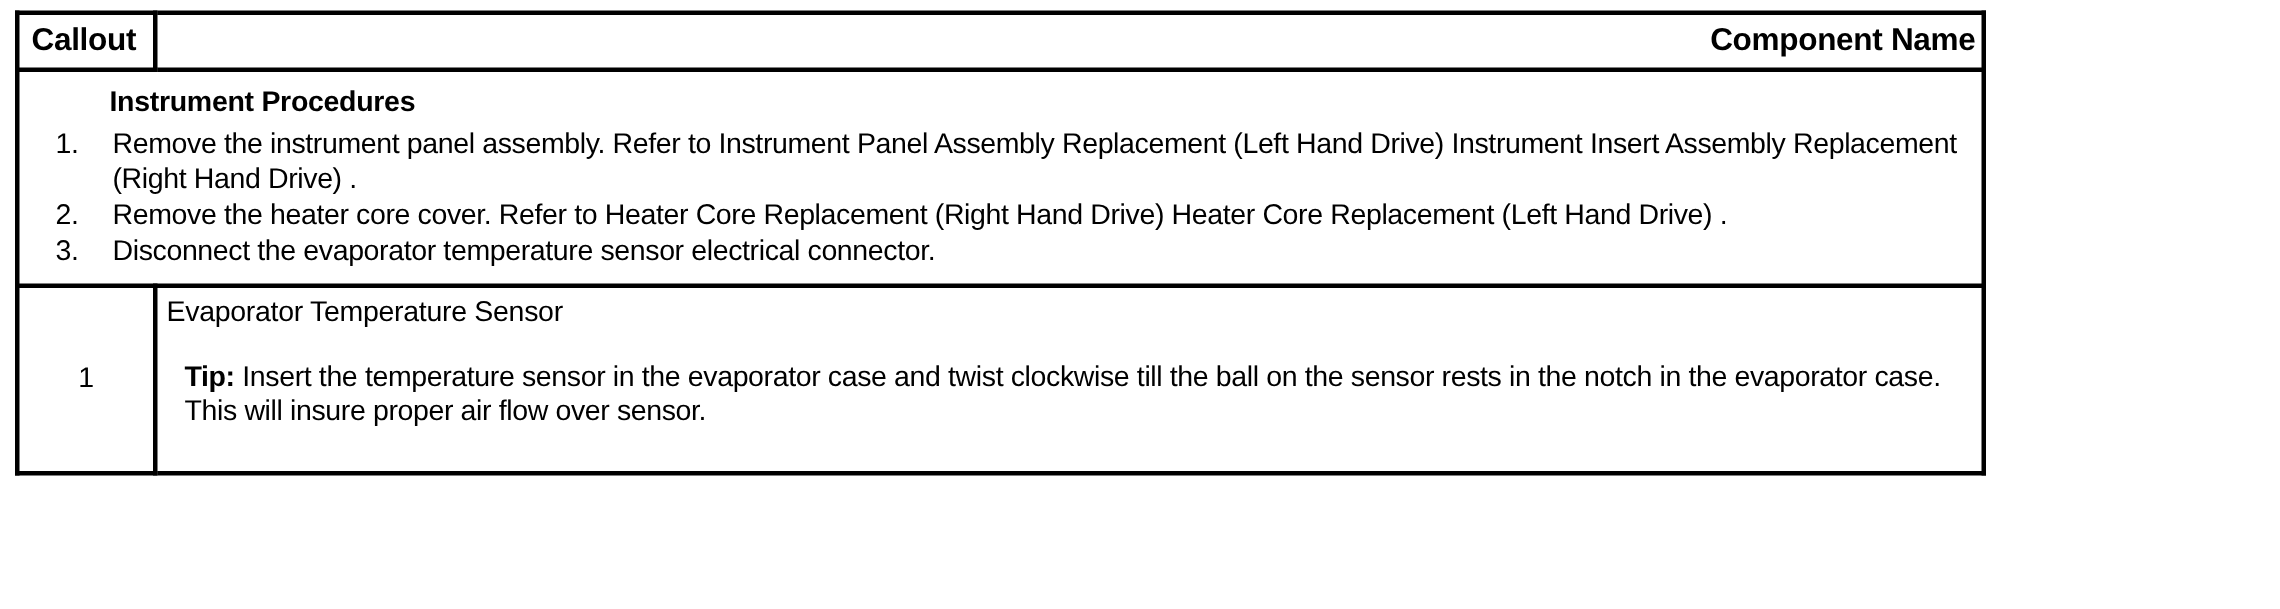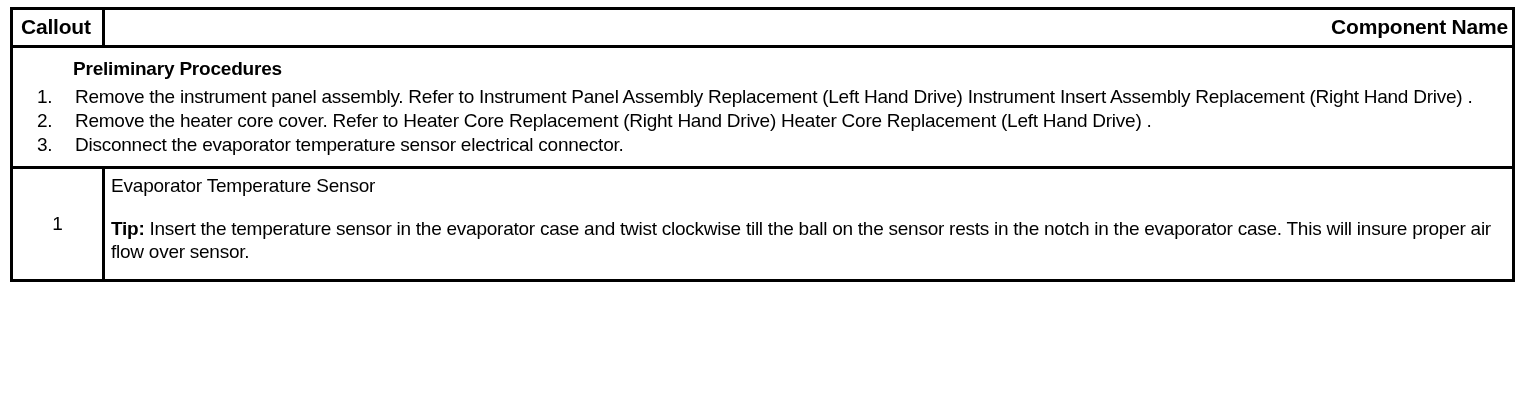--- a/index.html
+++ b/index.html
@@ -12,21 +12,21 @@
     height: 406px;
     font-family: "Liberation Sans", sans-serif;
     color: #000000;
     overflow: hidden;
   }
 
   .doc-table {
     position: absolute;
     left: 10px;
     top: 7px;
-    width: 1505px;
+    width: 1314px;
     border-collapse: collapse;
     table-layout: fixed;
     background: #ffffff;
   }
 
   .doc-table td,
   .doc-table th {
     border: 3px solid #000000;
     padding: 0;
     vertical-align: top;
@@ -97,21 +97,21 @@
   }
   .component-title {
     font-size: 19px;
     line-height: 1.2;
     margin: 0 0 20px 0;
     letter-spacing: -0.2px;
   }
   .tip-para {
     font-size: 19px;
     line-height: 1.2;
-    margin: 0;
+    margin: 12px;
     letter-spacing: -0.25px;
   }
   .tip-label {
     font-weight: bold;
   }
 </style>
 </head>
 <body>
 
 <table class="doc-table">
@@ -121,21 +121,21 @@
   </colgroup>
   <thead>
     <tr>
       <th class="hdr-callout">Callout</th>
       <th class="hdr-component">Component Name</th>
     </tr>
   </thead>
   <tbody>
     <tr>
       <td class="prelim-cell" colspan="2">
-        <div class="prelim-title">Preliminary Procedures</div>
+        <div class="prelim-title">Instrument Procedures</div>
         <ol class="prelim-list">
           <li>
             <span class="step-num">1.</span><span>Remove the instrument panel assembly. Refer to Instrument Panel Assembly Replacement (Left Hand Drive) Instrument Insert Assembly Replacement (Right Hand Drive) .</span>
           </li>
           <li>
             <span class="step-num">2.</span><span>Remove the heater core cover. Refer to Heater Core Replacement (Right Hand Drive) Heater Core Replacement (Left Hand Drive) .</span>
           </li>
           <li>
             <span class="step-num">3.</span><span>Disconnect the evaporator temperature sensor electrical connector.</span>
           </li>

